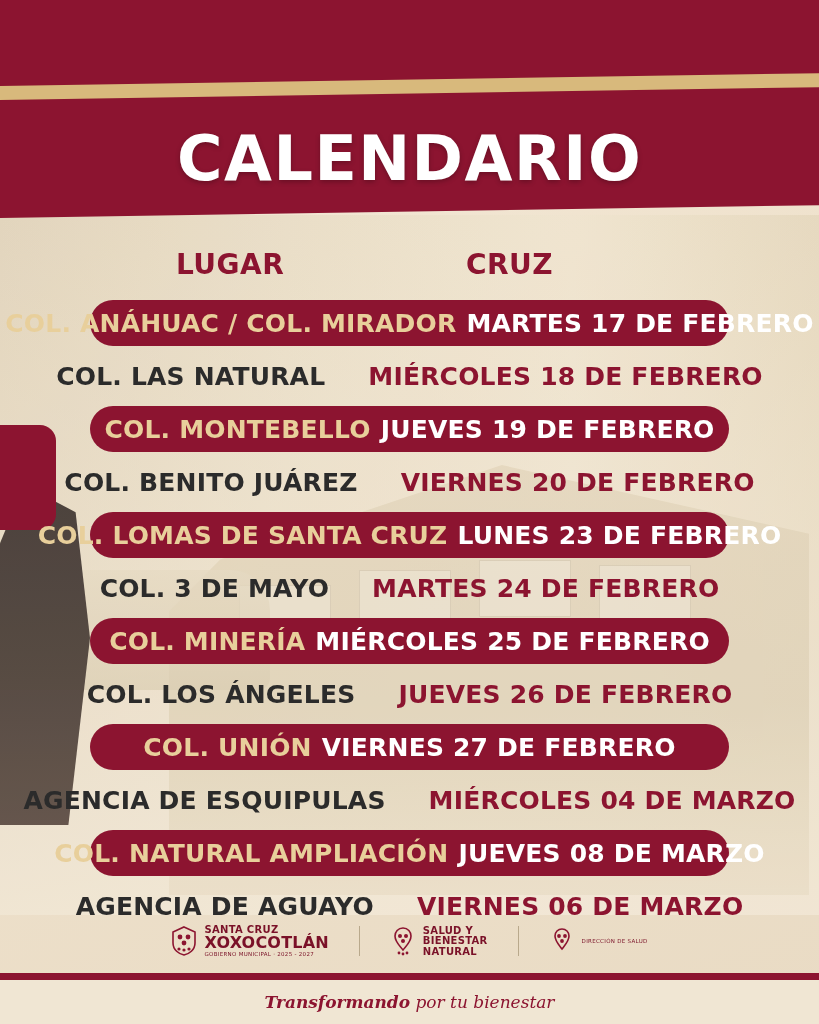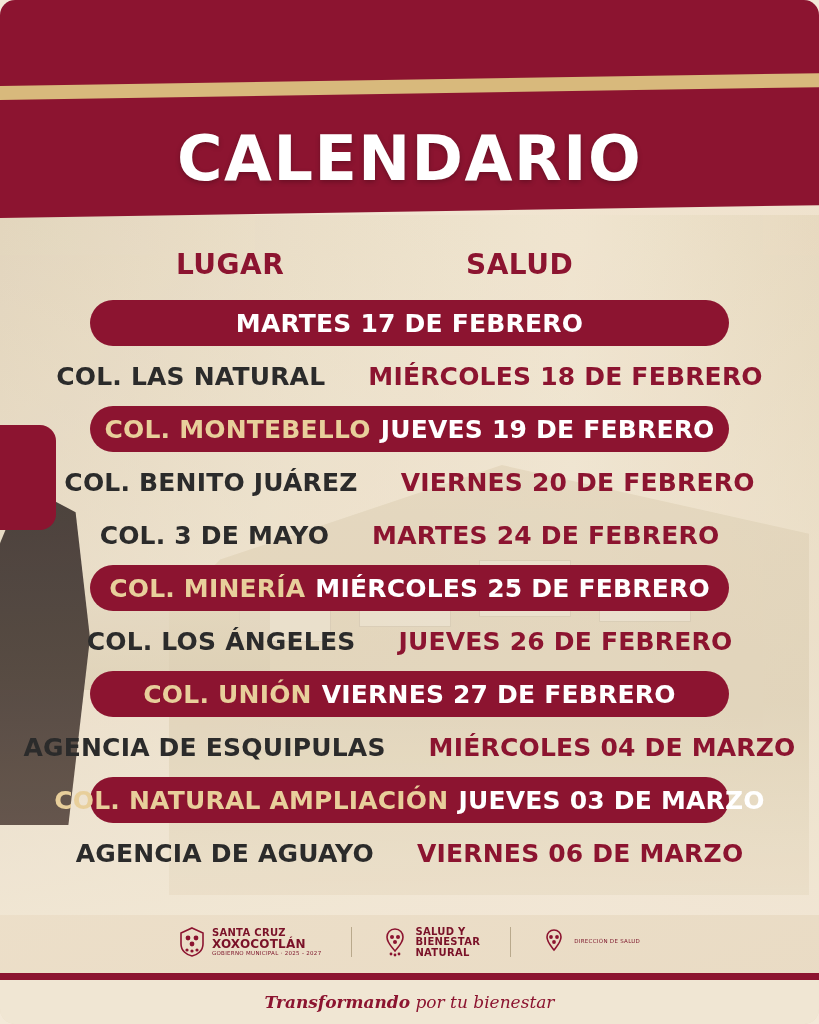--- a/index.html
+++ b/index.html
@@ -12,21 +12,20 @@
     font-family: "Liberation Sans", sans-serif;
     background: #f3e9d8;
     overflow: hidden;
   }
   .poster {
     position: relative;
     width: 819px;
     height: 1024px;
     overflow: hidden;
     background: linear-gradient(160deg, #f6ecdc 0%, #efe2cd 40%, #e9dbc4 100%);
-    border-radius: 15px;
   }
 
   
   .top-bar-dark {
     position: absolute;
     top: 0; left: 0;
     width: 819px;
     height: 92px;
     background: #8c1430;
   }
@@ -203,21 +202,21 @@
     line-height: 1.05;
   }
   .logo-text .l1 {
     font-size: 10px;
     font-weight: bold;
     color: #7a1128;
     letter-spacing: 0.3px;
     font-family: "DejaVu Sans", sans-serif;
   }
   .logo-text .l2 {
-    font-size: 12px;
+    font-size: 16px;
     font-weight: bold;
     color: #7a1128;
     letter-spacing: 0.2px;
     font-family: "DejaVu Sans", sans-serif;
   }
   .logo-text .l3 {
     font-size: 5.5px;
     color: #7a1128;
     letter-spacing: 0.3px;
     font-family: "DejaVu Sans", sans-serif;
@@ -265,28 +264,29 @@
 
   <div class="side-tab"></div>
 
   <div class="top-bar-dark"></div>
   <div class="top-bar-gold"></div>
   <div class="header-band"></div>
   <div class="header-title">CALENDARIO</div>
 
   <div class="col-heads">
     <div class="col-head lugar">LUGAR</div>
-    <div class="col-head fecha">SALUD</div>
+    <div class="col-head fecha">CRUZ</div>
   </div>
 
   <div class="rows">
 
     <div class="row filled">
       <div class="pill"></div>
       <div class="cells">
+        <span class="cell-place">COL. ANÁHUAC / COL. MIRADOR</span>
         <span class="cell-date">MARTES 17 DE FEBRERO</span>
       </div>
     </div>
 
     <div class="row plain">
 
       <div class="cells">
         <span class="cell-place">COL. LAS NATURAL</span>
         <span class="cell-date">MIÉRCOLES 18 DE FEBRERO</span>
       </div>
@@ -301,20 +301,27 @@
     </div>
 
     <div class="row plain">
 
       <div class="cells">
         <span class="cell-place">COL. BENITO JUÁREZ</span>
         <span class="cell-date">VIERNES 20 DE FEBRERO</span>
       </div>
     </div>
 
+    <div class="row filled">
+      <div class="pill"></div>
+      <div class="cells">
+        <span class="cell-place">COL. LOMAS DE SANTA CRUZ</span>
+        <span class="cell-date">LUNES 23 DE FEBRERO</span>
+      </div>
+    </div>
 
     <div class="row plain">
 
       <div class="cells">
         <span class="cell-place">COL. 3 DE MAYO</span>
         <span class="cell-date">MARTES 24 DE FEBRERO</span>
       </div>
     </div>
 
     <div class="row filled">
@@ -348,21 +355,21 @@
       <div class="cells">
         <span class="cell-place">AGENCIA DE ESQUIPULAS</span>
         <span class="cell-date">MIÉRCOLES 04 DE MARZO</span>
       </div>
     </div>
 
     <div class="row filled">
       <div class="pill"></div>
       <div class="cells">
         <span class="cell-place">COL. NATURAL AMPLIACIÓN</span>
-        <span class="cell-date">JUEVES 03 DE MARZO</span>
+        <span class="cell-date">JUEVES 08 DE MARZO</span>
       </div>
     </div>
 
     <div class="row plain">
 
       <div class="cells">
         <span class="cell-place">AGENCIA DE AGUAYO</span>
         <span class="cell-date">VIERNES 06 DE MARZO</span>
       </div>
     </div>

